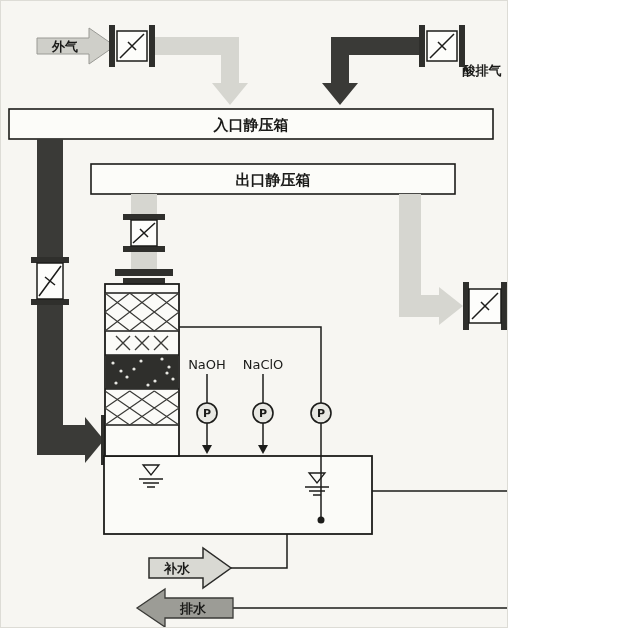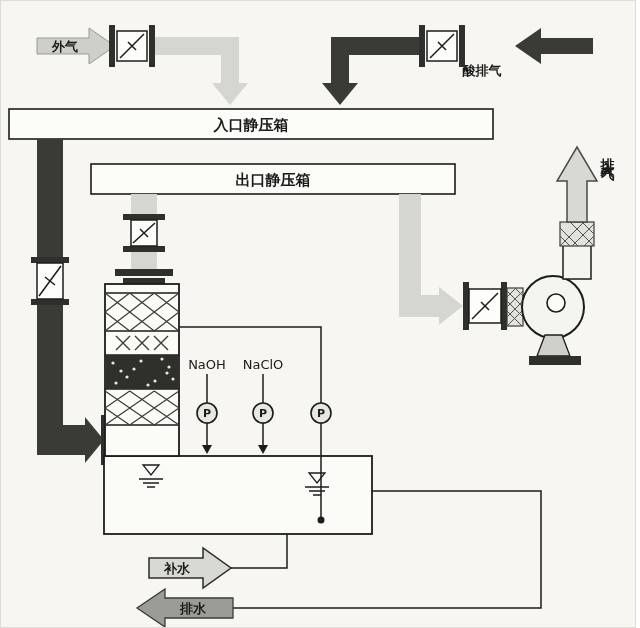--- a/index.html
+++ b/index.html
@@ -1,17 +1,17 @@
 <!DOCTYPE html>
 <html><head>
 <meta charset="utf-8">
 <style>
   html,body{margin:0;padding:0;background:#ffffff;}
   .stage{
-    position:relative;width:636px;height:628px;
+    position:relative;width:508px;height:628px;
     background:#d946ef;overflow:hidden;
     border:1px solid #dddcd6;box-sizing:border-box;
     font-family:"DejaVu Sans",sans-serif;
   }
   svg{position:absolute;left:0;top:0;}
   svg text{font-family:"DejaVu Sans",sans-serif;fill:#1a1a18;}
   .t15b{font-size:15px;font-weight:bold;}
   .t13{font-size:13px;font-weight:bold;}
   .t12{font-size:13px;}
   .t11b{font-size:11px;font-weight:bold;}

